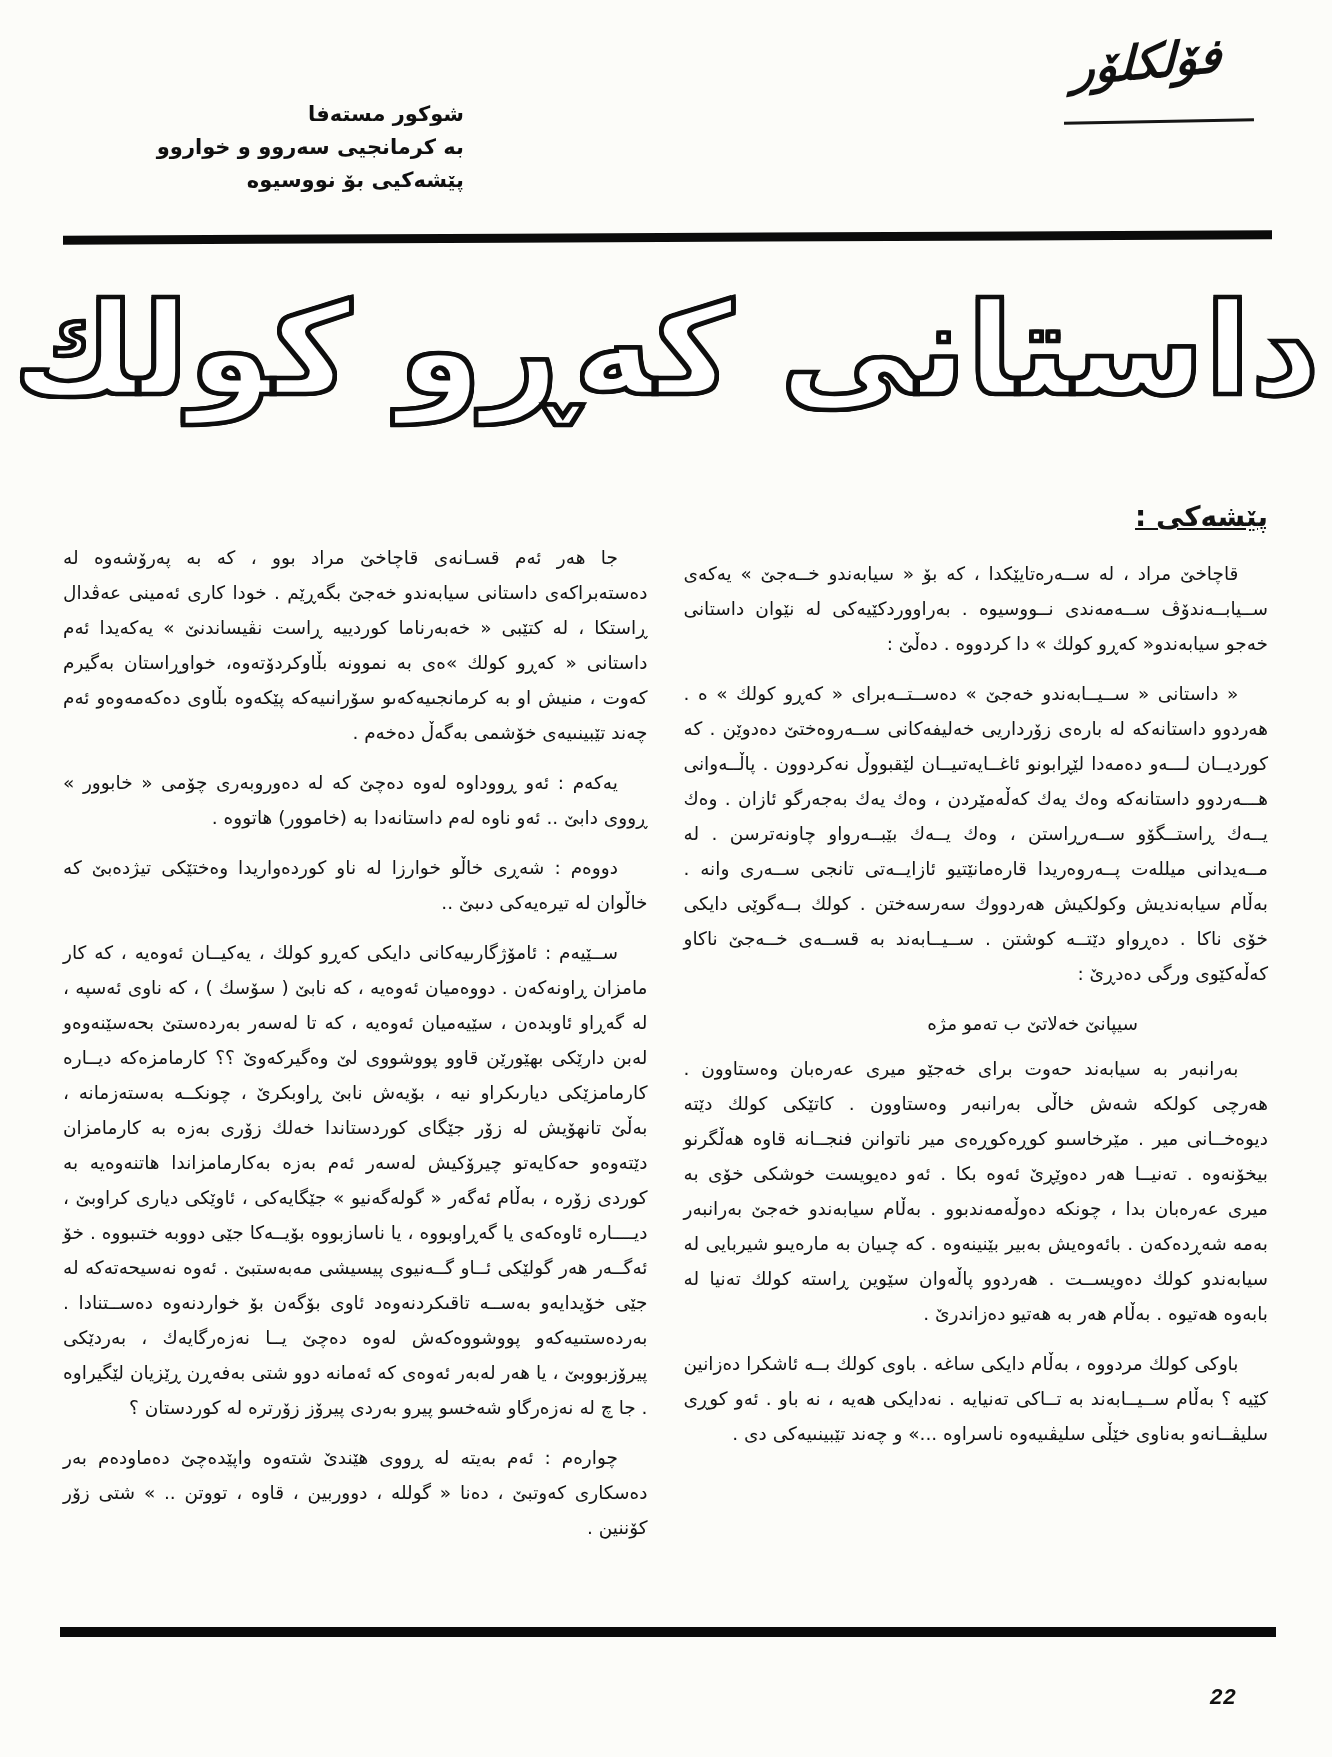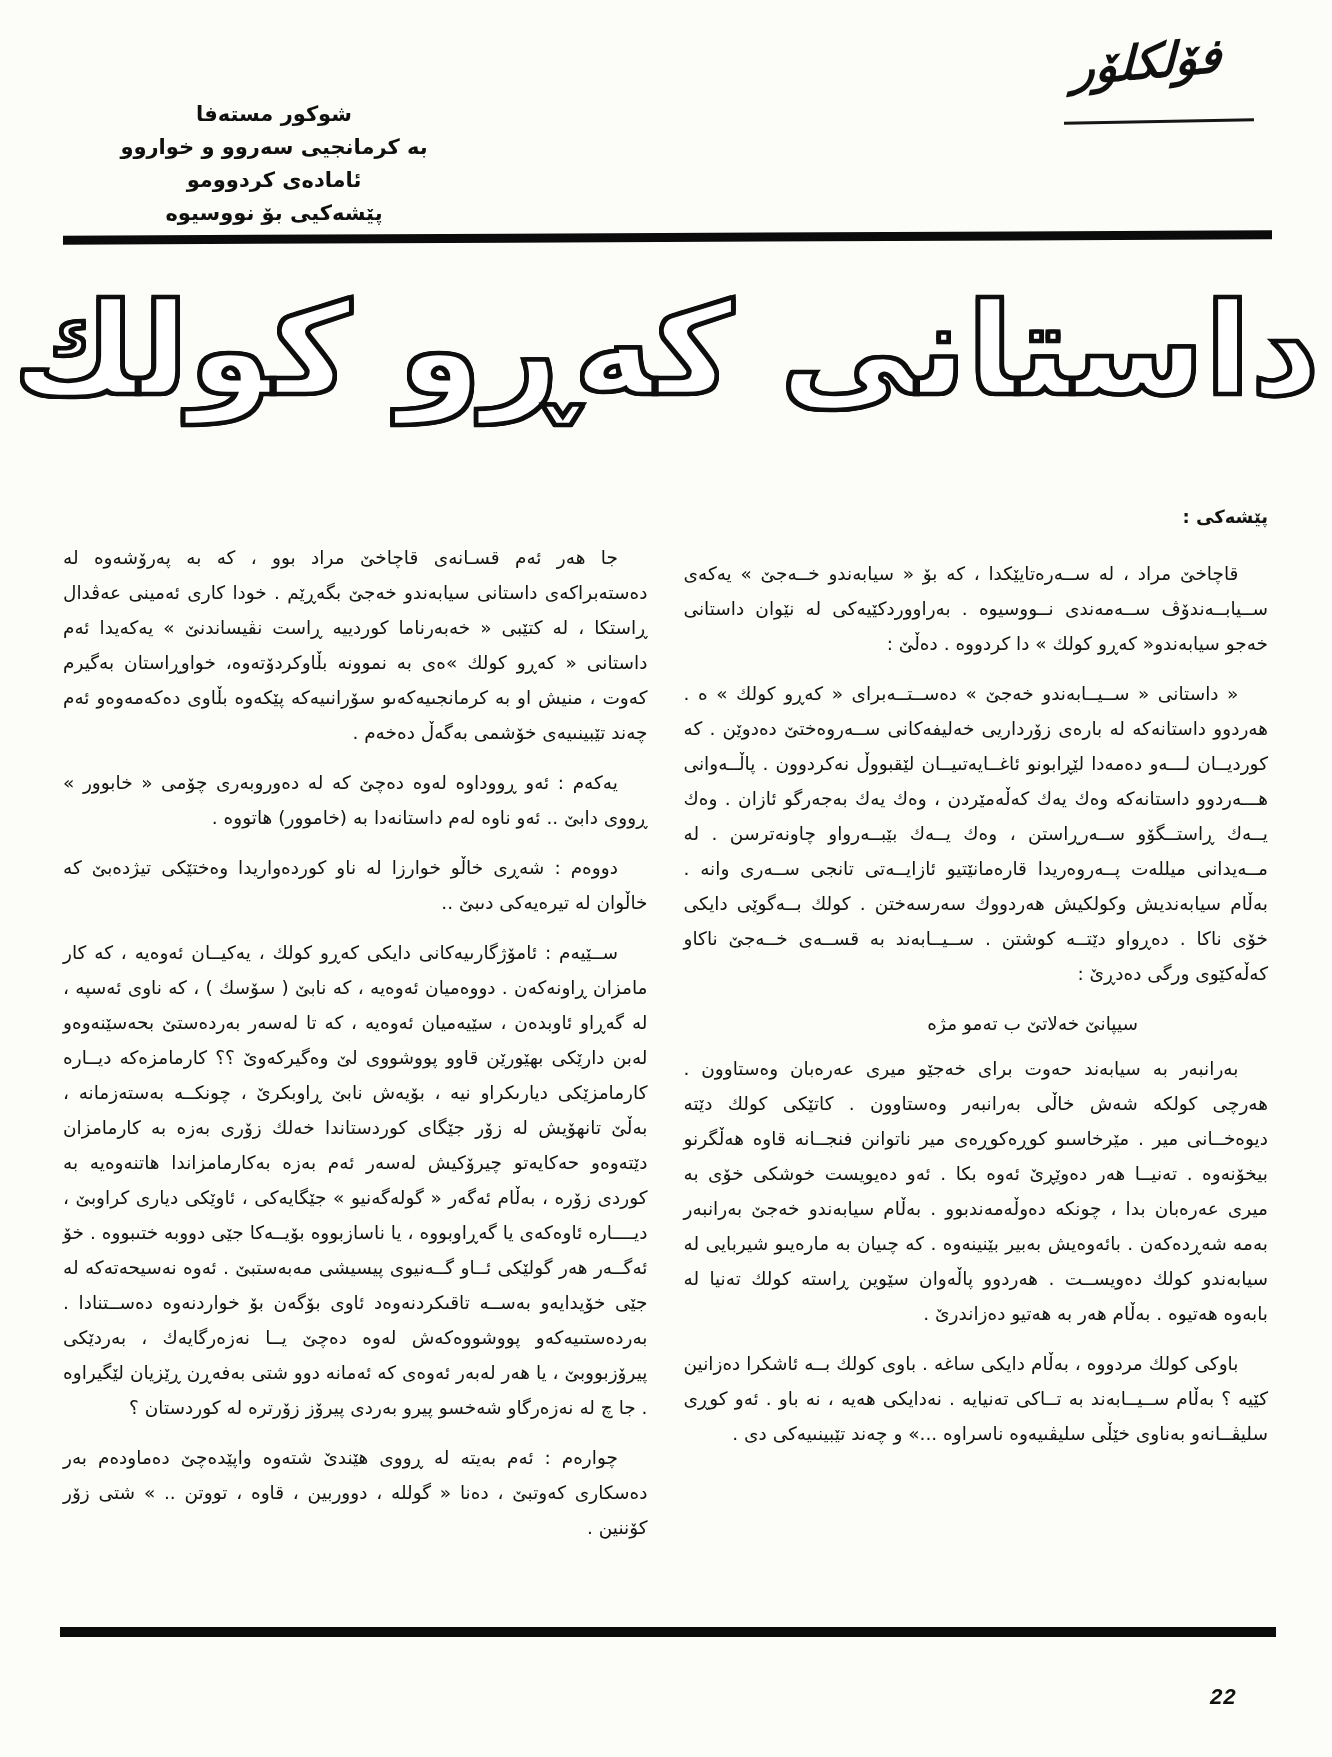--- a/index.html
+++ b/index.html
@@ -24,21 +24,21 @@
     letter-spacing:1px;
     color:#111;
   }
   .signature-underline{
     position:absolute;top:86px;right:8px;width:190px;height:3px;background:#161616;
     transform:rotate(-1deg);
   }
   
   .credits{
     position:absolute;top:98px;left:84px;width:380px;
-    text-align:center;font-weight:bold;font-size:21px;line-height:33px;
+    text-align:right;font-weight:bold;font-size:21px;line-height:33px;
     color:#101010;
   }
   .top-rule{
     position:absolute;top:233px;left:63px;right:60px;height:9px;background:#0b0b0b;
     transform:rotate(-0.25deg);
   }
   .title{
     position:absolute;top:258px;left:0;right:0;margin:4px;
     text-align:center;font-weight:700;
   }
@@ -55,21 +55,21 @@
     white-space:nowrap;
   }
   .body{
     position:absolute;top:500px;left:63px;right:64px;bottom:140px;
     display:flex;gap:36px;align-items:flex-start;
   }
   .col{flex:1 1 0;font-size:18.5px;line-height:35px;text-align:justify;}
   .col p{margin:0 0 15px 0;text-indent:1.6em;}
   .col-left{padding-top:40px;}
   .col-right h2{
-    font-size:18px;font-weight:bold;margin:2px 0 24px 0;line-height:30px;
+    font-size:28px;font-weight:bold;margin:2px 0 24px 0;line-height:30px;text-decoration:underline;
   }
   .verse{text-indent:0 !important;margin:4px 0 10px 0 !important;}
   .verse-1{padding-right:130px;}
   .verse-2{padding-right:190px;}
   .bottom-rule{
     position:absolute;top:1627px;left:60px;right:56px;height:10px;background:#0b0b0b;
   }
   .page-number{
     position:absolute;top:1686px;right:96px;
     font-family:Liberation Mono, monospace;
@@ -82,21 +82,20 @@
 <div class="page">
 
   <div class="masthead">
     <span class="signature">فۆلكلۆر</span>
     <div class="signature-underline"></div>
   </div>
 
   <div class="credits">
     <div>شوكور مستەفا</div>
     <div>به كرمانجيى سەروو و خواروو</div>
-    <div>ئامادەى كردوومو</div>
     <div>پێشەكيى بۆ نووسيوه</div>
   </div>
 
   <div class="top-rule"></div>
 
   <h1 class="title">
     <span>داستانى كەڕو كولك</span>
   </h1>
 
   <div class="body">

